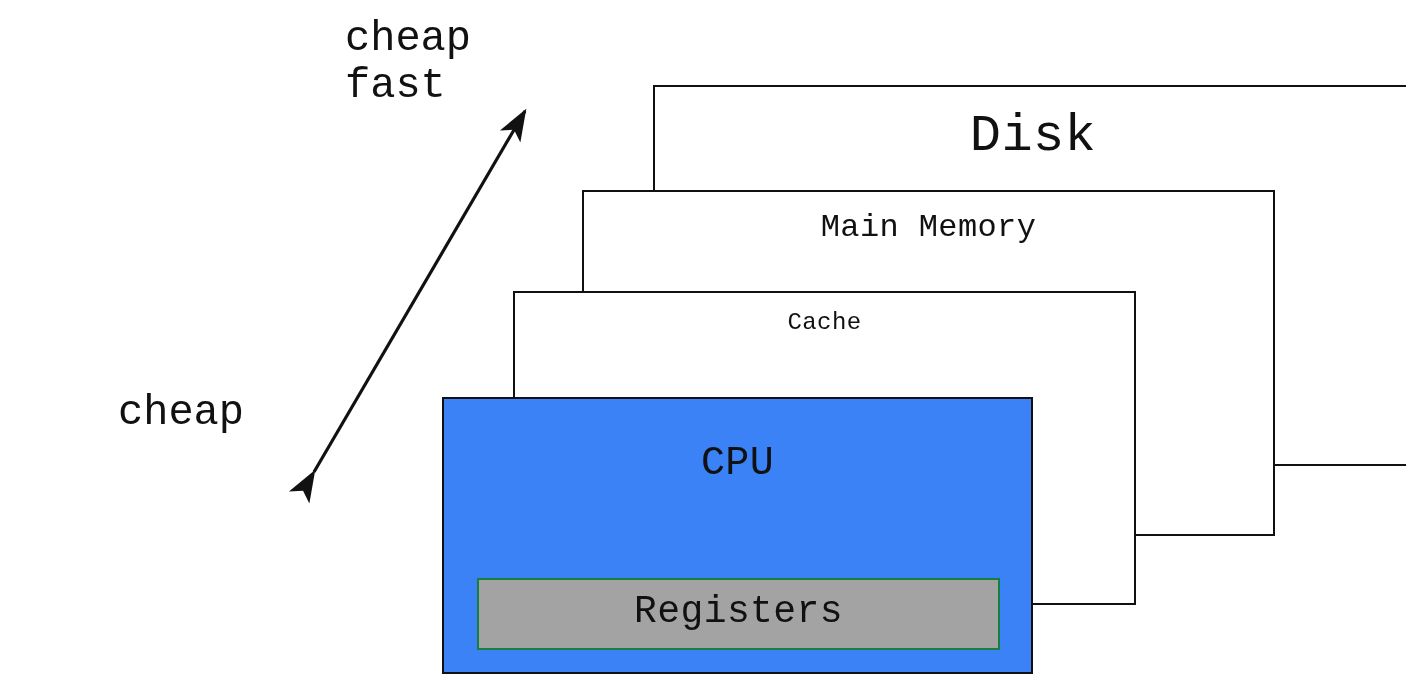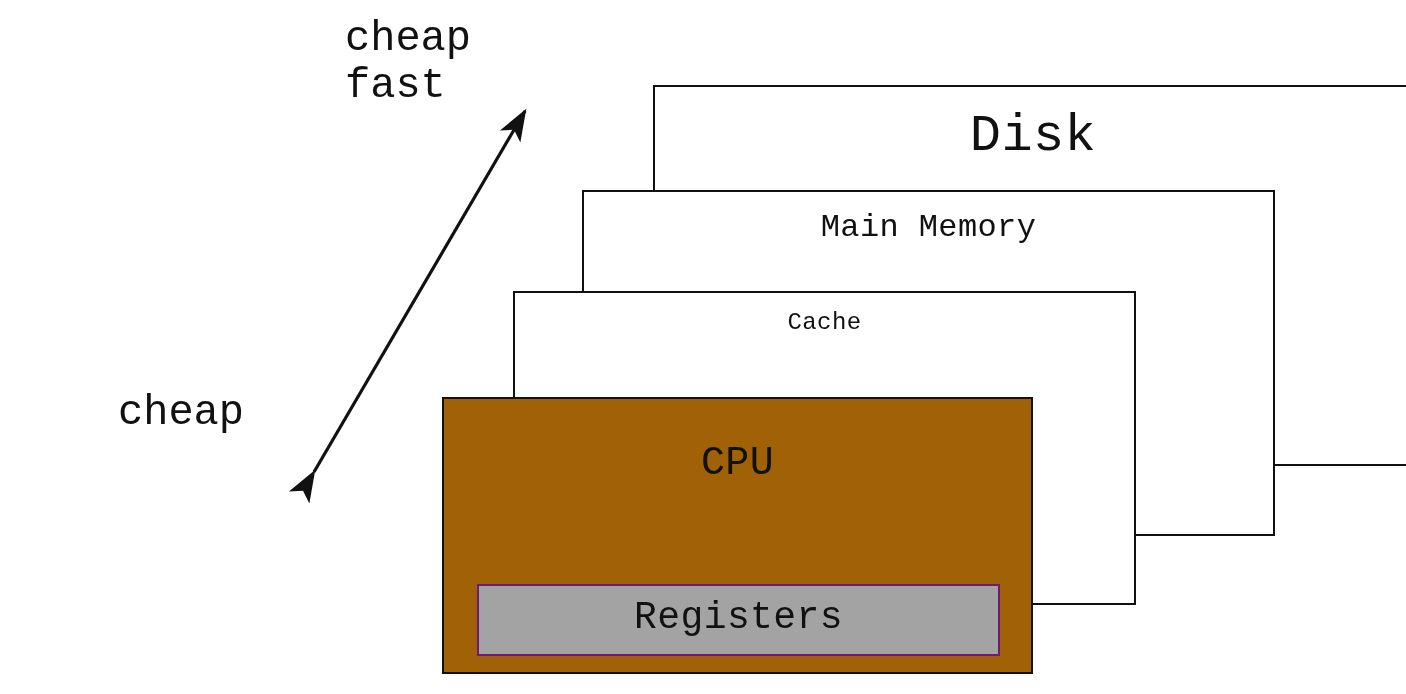--- a/index.html
+++ b/index.html
@@ -45,24 +45,24 @@
   #box-disk .hbox-label        { top: 20px;  font-size: 52px; }
   #box-main-memory .hbox-label { top: 17px;  font-size: 32px; }
   #box-cache .hbox-label       { top: 16px;  font-size: 24px; }
   #box-cpu .hbox-label         { top: 42px;  font-size: 40px; }
 
   
   #box-registers {
     position: absolute;
     box-sizing: border-box;
     left: 33px;
-    top: 185px;
+    top: 179px;
     width: 523px;
     height: 72px;
-    border: 2px solid #701a75;
+    border: 2px solid #15803d;
     z-index: 45;
   }
   #box-registers .hbox-label {
     top: 10px;
     font-size: 38px;
   }
 
   
   .corner-label {
     position: absolute;
@@ -128,21 +128,21 @@
   </div>
 
   <div class="hbox" id="box-main-memory" style="background: rgb(255, 255, 255); border-color: rgb(17, 17, 17);">
     <div class="hbox-label">Main Memory</div>
   </div>
 
   <div class="hbox" id="box-cache" style="background: rgb(255, 255, 255); border-color: rgb(17, 17, 17);">
     <div class="hbox-label">Cache</div>
   </div>
 
-  <div class="hbox" id="box-cpu" style="background: #a16207; border-color: rgb(17, 17, 17);">
+  <div class="hbox" id="box-cpu" style="background: #3b82f6; border-color: rgb(17, 17, 17);">
     <div class="hbox-label">CPU</div>
 
     <div id="box-registers" style="background: rgb(163, 163, 163);">
       <div class="hbox-label">Registers</div>
     </div>
   </div>
 
 </div>
 
 </body></html>

